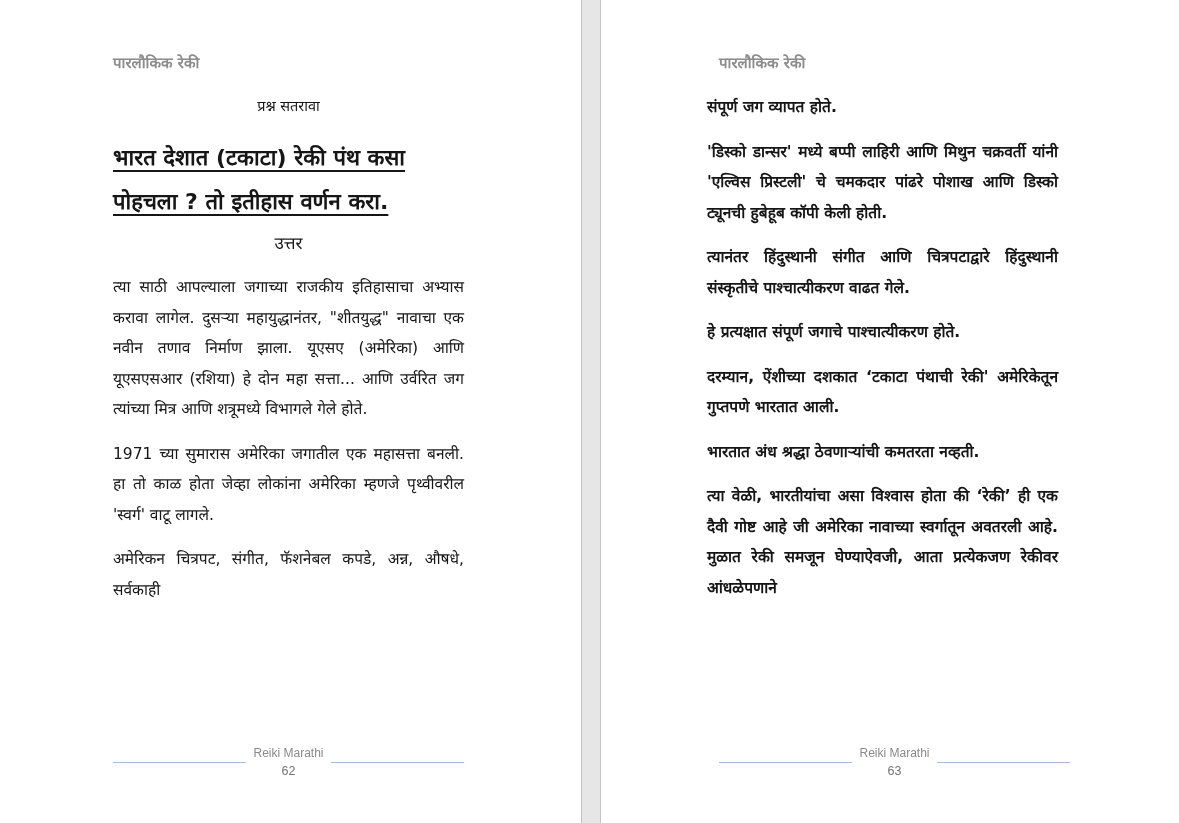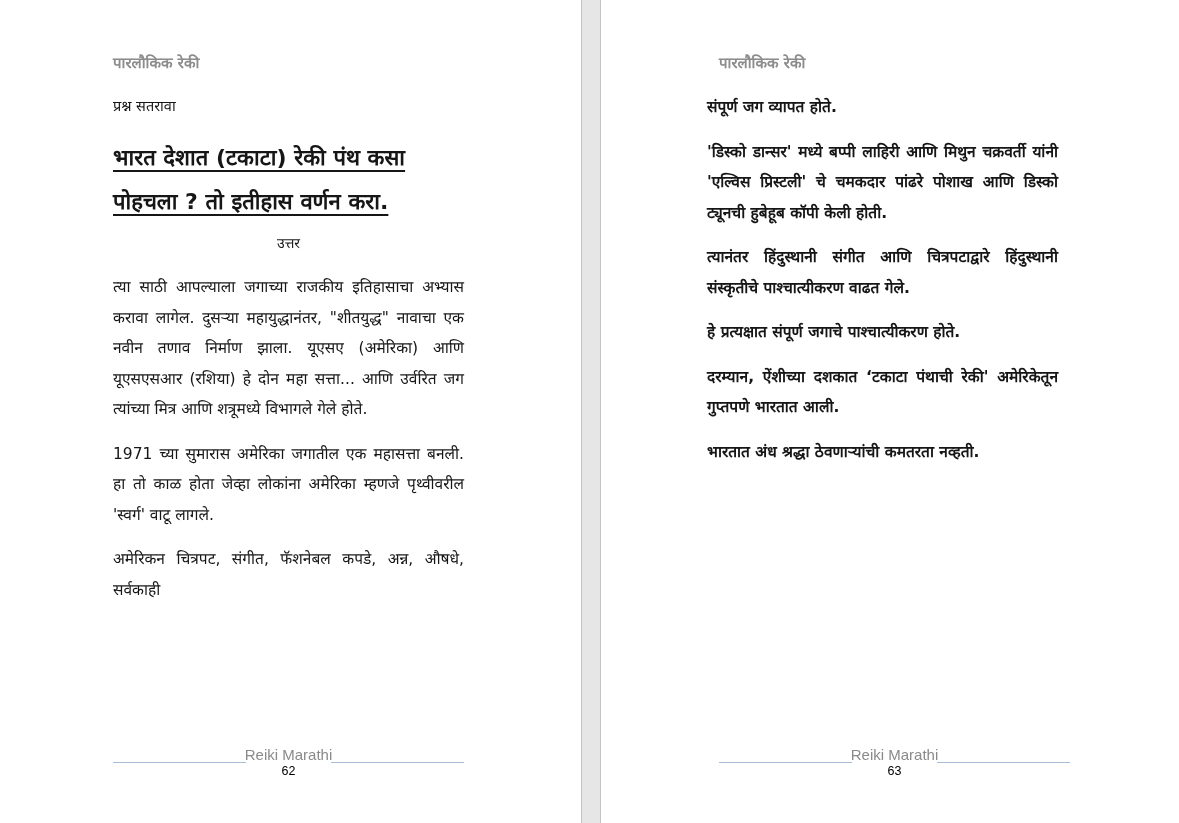--- a/index.html
+++ b/index.html
@@ -27,47 +27,47 @@
   .page-left .running-header { left: 113px; }
   .page-right .running-header { left: 118px; }
 
   .content {
     position: absolute; top: 92px; width: 351px;
     font-size: 15.5px; line-height: 30.5px; color: #161616;
   }
   .page-left .content { left: 113px; }
   .page-right .content { left: 106px; font-weight: bold; }
 
-  .q-number { text-align: left; font-size: 14.5px; line-height: 28px; margin-bottom: 16px; }
+  .q-number { text-align: center; font-size: 14.5px; line-height: 28px; margin-bottom: 16px; }
   .q-title {
     text-align: left; font-size: 22px; font-weight: bold; line-height: 44px;
     text-decoration: underline; text-underline-offset: 5px; text-decoration-thickness: 2px;
   }
-  .answer-label { text-align: center; font-size: 14px; line-height: 30px; margin-top: 4px; margin-bottom: 14px; }
+  .answer-label { text-align: center; font-size: 17px; line-height: 30px; margin-top: 4px; margin-bottom: 14px; }
 
   .para { text-align: justify; margin-bottom: 14px; }
   .para.last { margin-bottom: 0; }
 
   .footer {
     position: absolute; top: 744px; width: 351px; height: 40px;
   }
   .page-left .footer { left: 113px; }
   .page-right .footer { left: 118px; }
   .footer .rule {
     position: absolute; top: 18px; height: 1px; width: 133px; background: #a7bed6;
   }
   .footer .rule.l { left: 0; }
   .footer .rule.r { right: 0; }
   .footer .brand {
     position: absolute; top: 2px; left: 0; width: 100%; text-align: center;
-    font-family: "Liberation Sans", sans-serif; font-size: 15px; color: #8a8a8a;
+    font-family: "Liberation Sans", sans-serif; font-size: 12px; color: #8a8a8a;
   }
   .footer .pnum {
     position: absolute; top: 20px; left: 0; width: 100%; text-align: center;
-    font-family: "Liberation Sans", sans-serif; font-size: 12.5px; color: #000000;
+    font-family: "Liberation Sans", sans-serif; font-size: 12.5px; color: #737373;
   }
 </style>
 </head>
 <body>
 
 <div class="page page-left">
   <div class="running-header">पारलौकिक रेकी</div>
 
   <div class="content">
     <div class="q-number">प्रश्न सतरावा</div>
@@ -93,20 +93,21 @@
 <div class="page page-right">
   <div class="running-header">पारलौकिक रेकी</div>
 
   <div class="content">
     <p class="para">संपूर्ण जग व्यापत होते.</p>
     <p class="para">'डिस्को डान्सर' मध्ये बप्पी लाहिरी आणि मिथुन चक्रवर्ती यांनी 'एल्विस प्रिस्टली' चे चमकदार पांढरे पोशाख आणि डिस्को ट्यूनची हुबेहूब कॉपी केली होती.</p>
     <p class="para">त्यानंतर हिंदुस्थानी संगीत आणि चित्रपटाद्वारे हिंदुस्थानी संस्कृतीचे पाश्चात्यीकरण वाढत गेले.</p>
     <p class="para">हे प्रत्यक्षात संपूर्ण जगाचे पाश्चात्यीकरण होते.</p>
     <p class="para">दरम्यान, ऐंशीच्या दशकात ‘टकाटा पंथाची रेकी' अमेरिकेतून गुप्तपणे भारतात आली.</p>
     <p class="para">भारतात अंध श्रद्धा ठेवणाऱ्यांची कमतरता नव्हती.</p>
+    <p class="para last">त्या वेळी, भारतीयांचा असा विश्वास होता की ‘रेकी’ ही एक दैवी गोष्ट आहे जी अमेरिका नावाच्या स्वर्गातून अवतरली आहे. मुळात रेकी समजून घेण्याऐवजी, आता प्रत्येकजण रेकीवर आंधळेपणाने</p>
   </div>
 
   <div class="footer">
     <div class="rule l"></div>
     <div class="rule r"></div>
     <div class="brand">Reiki Marathi</div>
     <div class="pnum">63</div>
   </div>
 </div>
 

